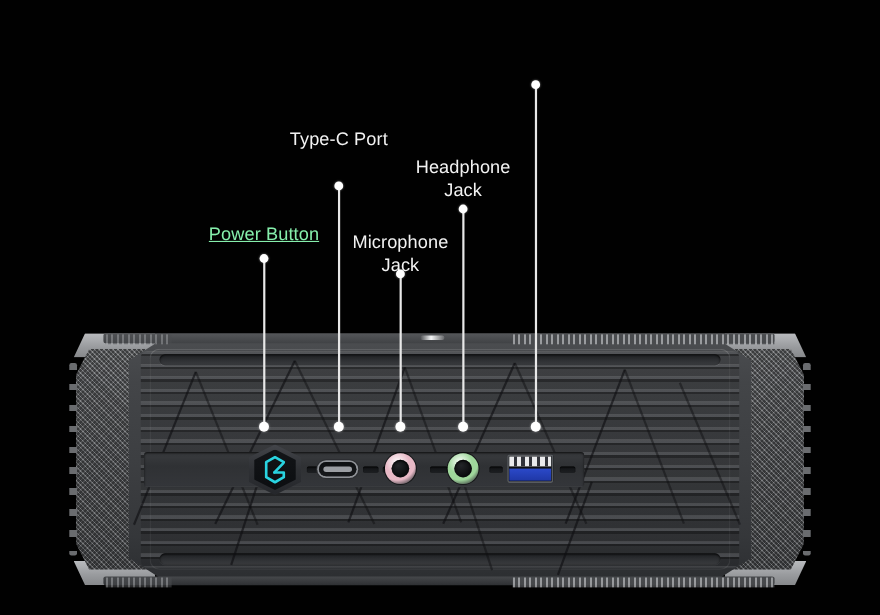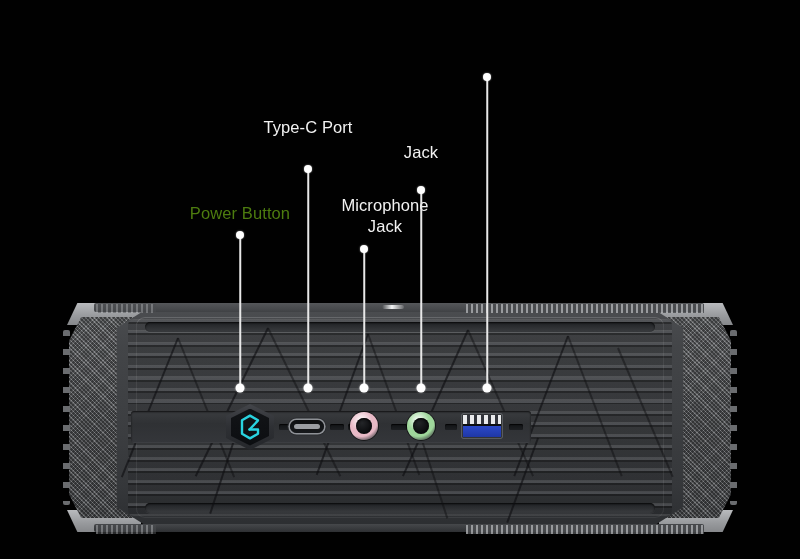--- a/index.html
+++ b/index.html
@@ -417,40 +417,41 @@
     <div class="jack-hole"></div>
   </div>
 
   <div class="usba">
     <div class="usba-white"></div>
     <div class="usba-pins"></div>
     <div class="usba-blue"></div>
   </div>
 
   <div id="callouts">
-      <div class="callout-label" style="left: 240px; top: 203px; color: #4d7c0f;">
+      <div class="callout-label" style="left: 240px; top: 203px; color: #86efac; text-decoration: underline;">
         <div>Power Button</div>
       </div>
       <div class="callout-line" style="left: 240px; top: 235px; height: 153px;"></div>
       <div class="callout-dot" style="left: 240px; top: 235px;"></div>
       <div class="callout-dot bottom" style="left: 240px; top: 388px;"></div>
       <div class="callout-label" style="left: 308px; top: 117px; color: rgb(242, 242, 242);">
         <div>Type-C Port</div>
       </div>
       <div class="callout-line" style="left: 308px; top: 169px; height: 219px;"></div>
       <div class="callout-dot" style="left: 308px; top: 169px;"></div>
       <div class="callout-dot bottom" style="left: 308px; top: 388px;"></div>
-      <div class="callout-label" style="left: 364px; top: 195px; color: rgb(242, 242, 242); margin-left: 21px;">
+      <div class="callout-label" style="left: 364px; top: 210px; color: rgb(242, 242, 242);">
         <div>Microphone</div>
         <div>Jack</div>
       </div>
       <div class="callout-line" style="left: 364px; top: 249px; height: 139px;"></div>
       <div class="callout-dot" style="left: 364px; top: 249px;"></div>
       <div class="callout-dot bottom" style="left: 364px; top: 388px;"></div>
       <div class="callout-label" style="left: 421px; top: 142px; color: rgb(242, 242, 242);">
+        <div>Headphone</div>
         <div>Jack</div>
       </div>
       <div class="callout-line" style="left: 421px; top: 190px; height: 198px;"></div>
       <div class="callout-dot" style="left: 421px; top: 190px;"></div>
       <div class="callout-dot bottom" style="left: 421px; top: 388px;"></div>
       <div class="callout-label" style="left: 487px; top: 25px; color: rgb(242, 242, 242);">
       </div>
       <div class="callout-line" style="left: 487px; top: 77px; height: 311px;"></div>
       <div class="callout-dot" style="left: 487px; top: 77px;"></div>
       <div class="callout-dot bottom" style="left: 487px; top: 388px;"></div>

